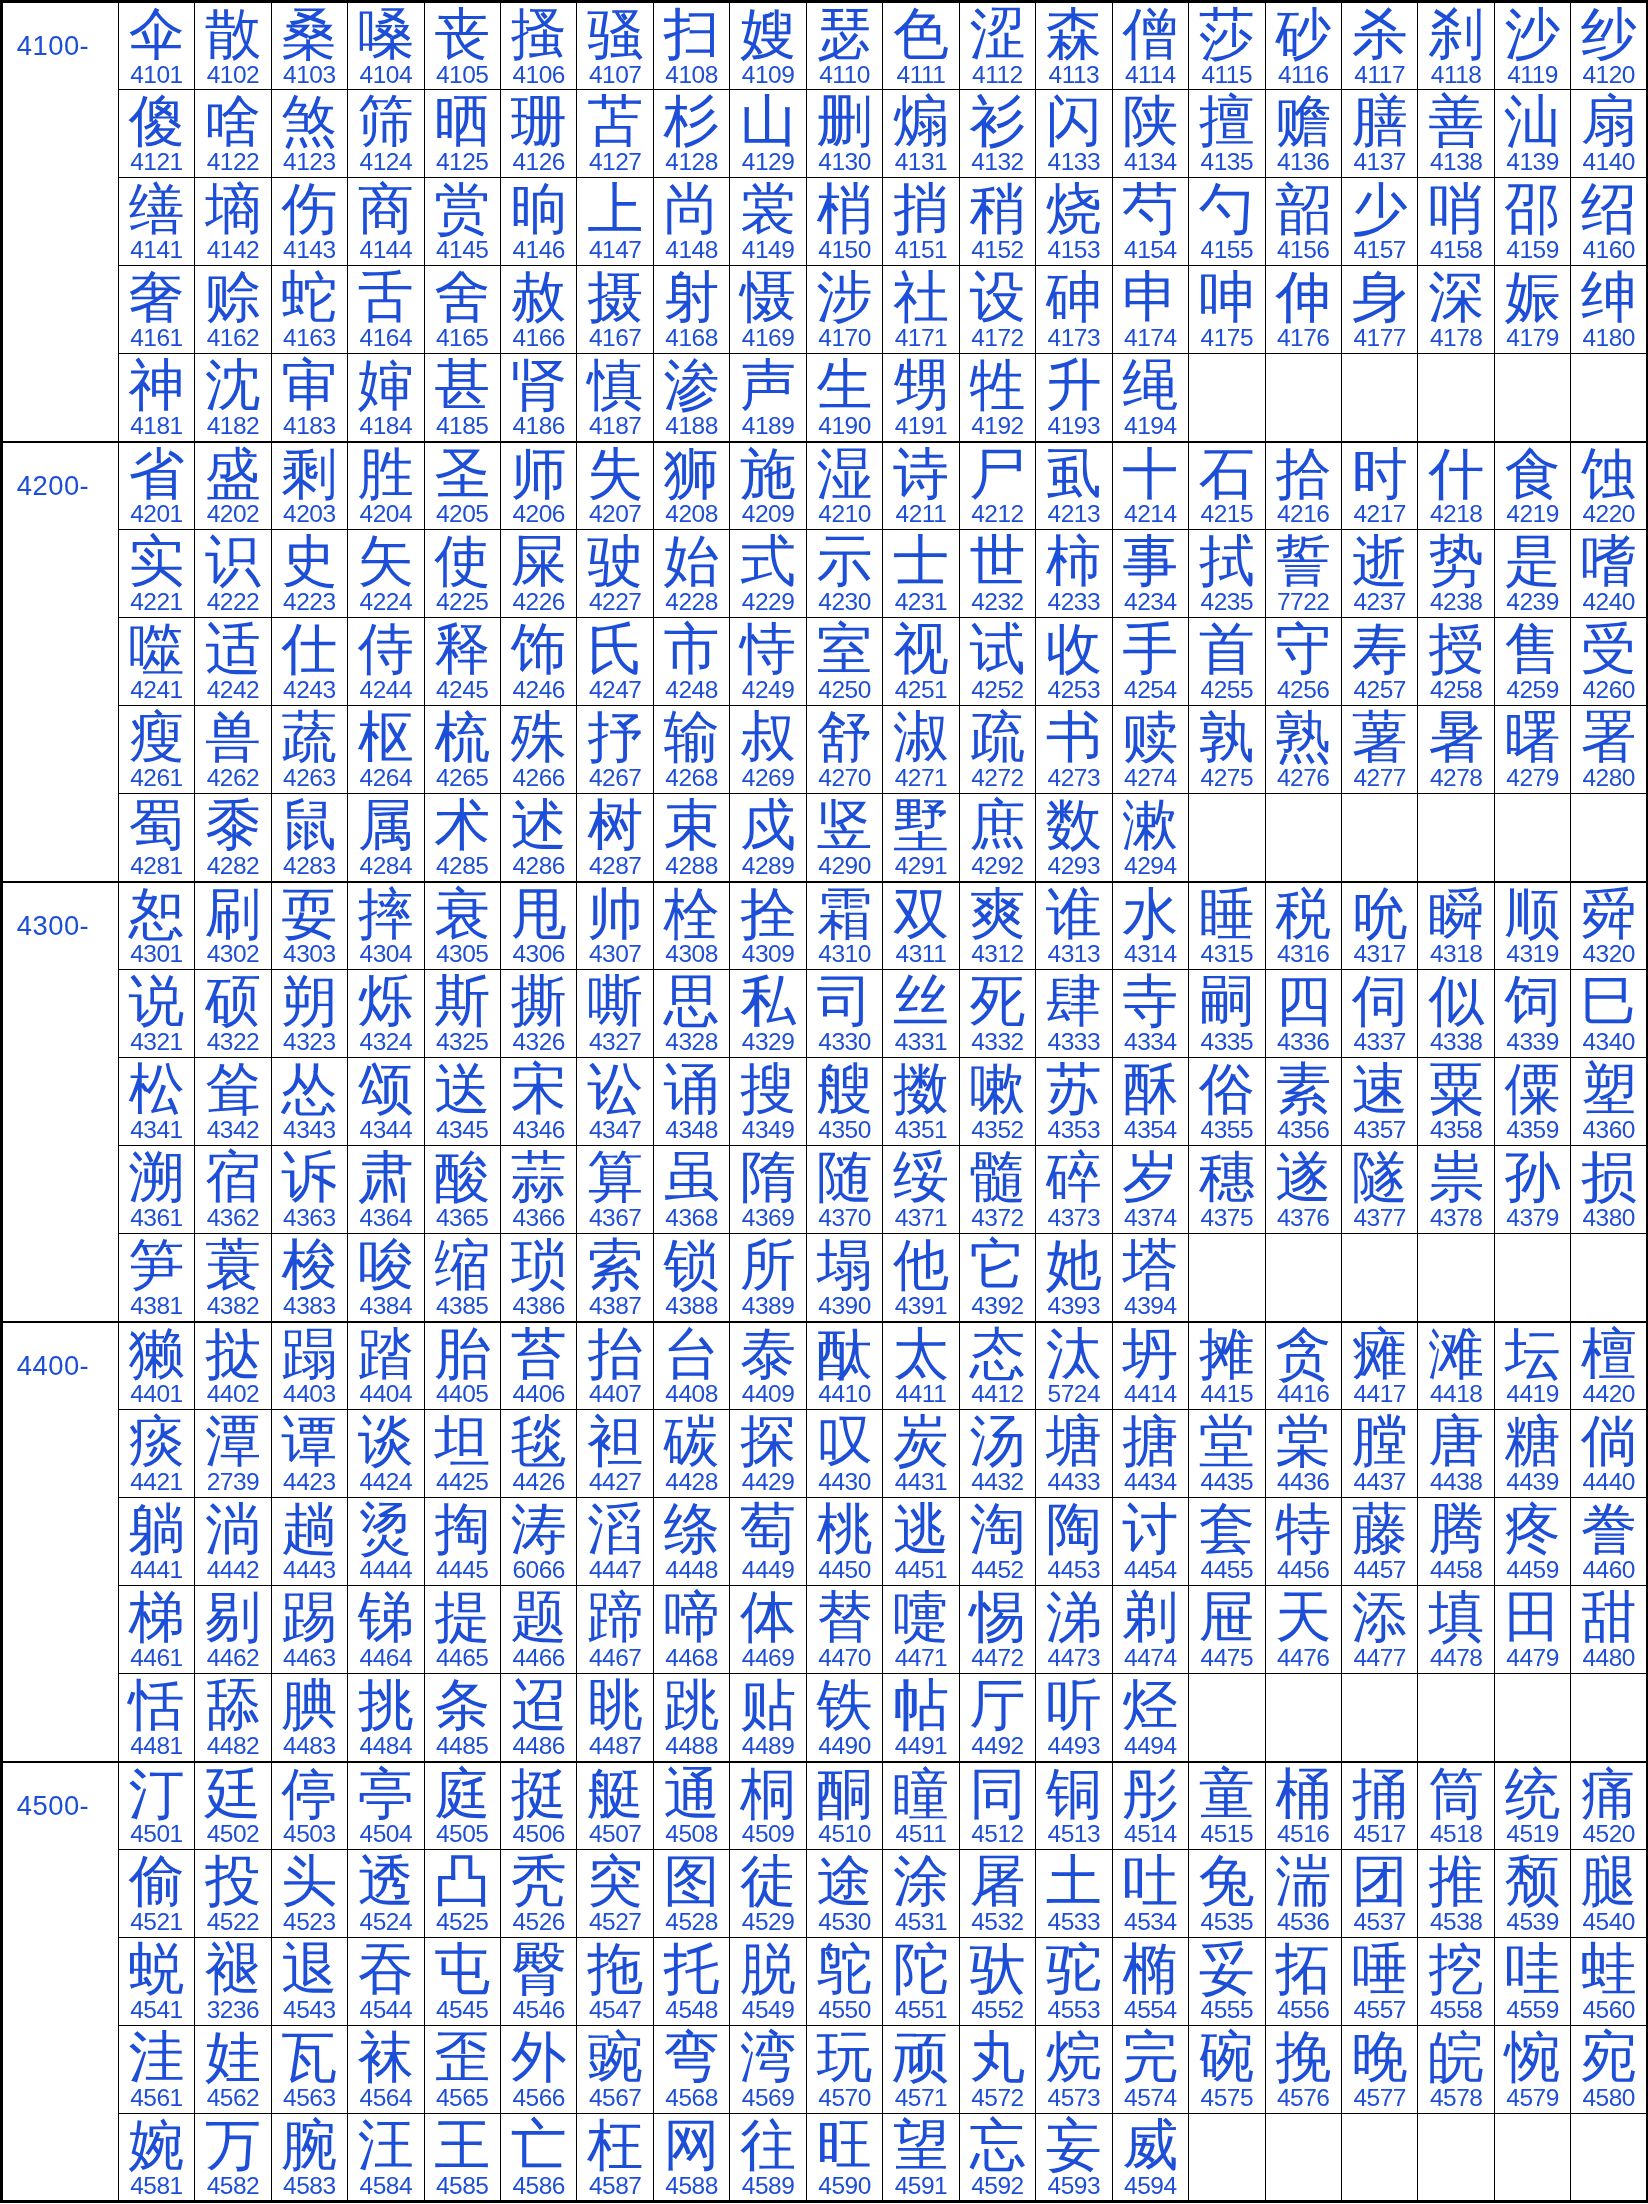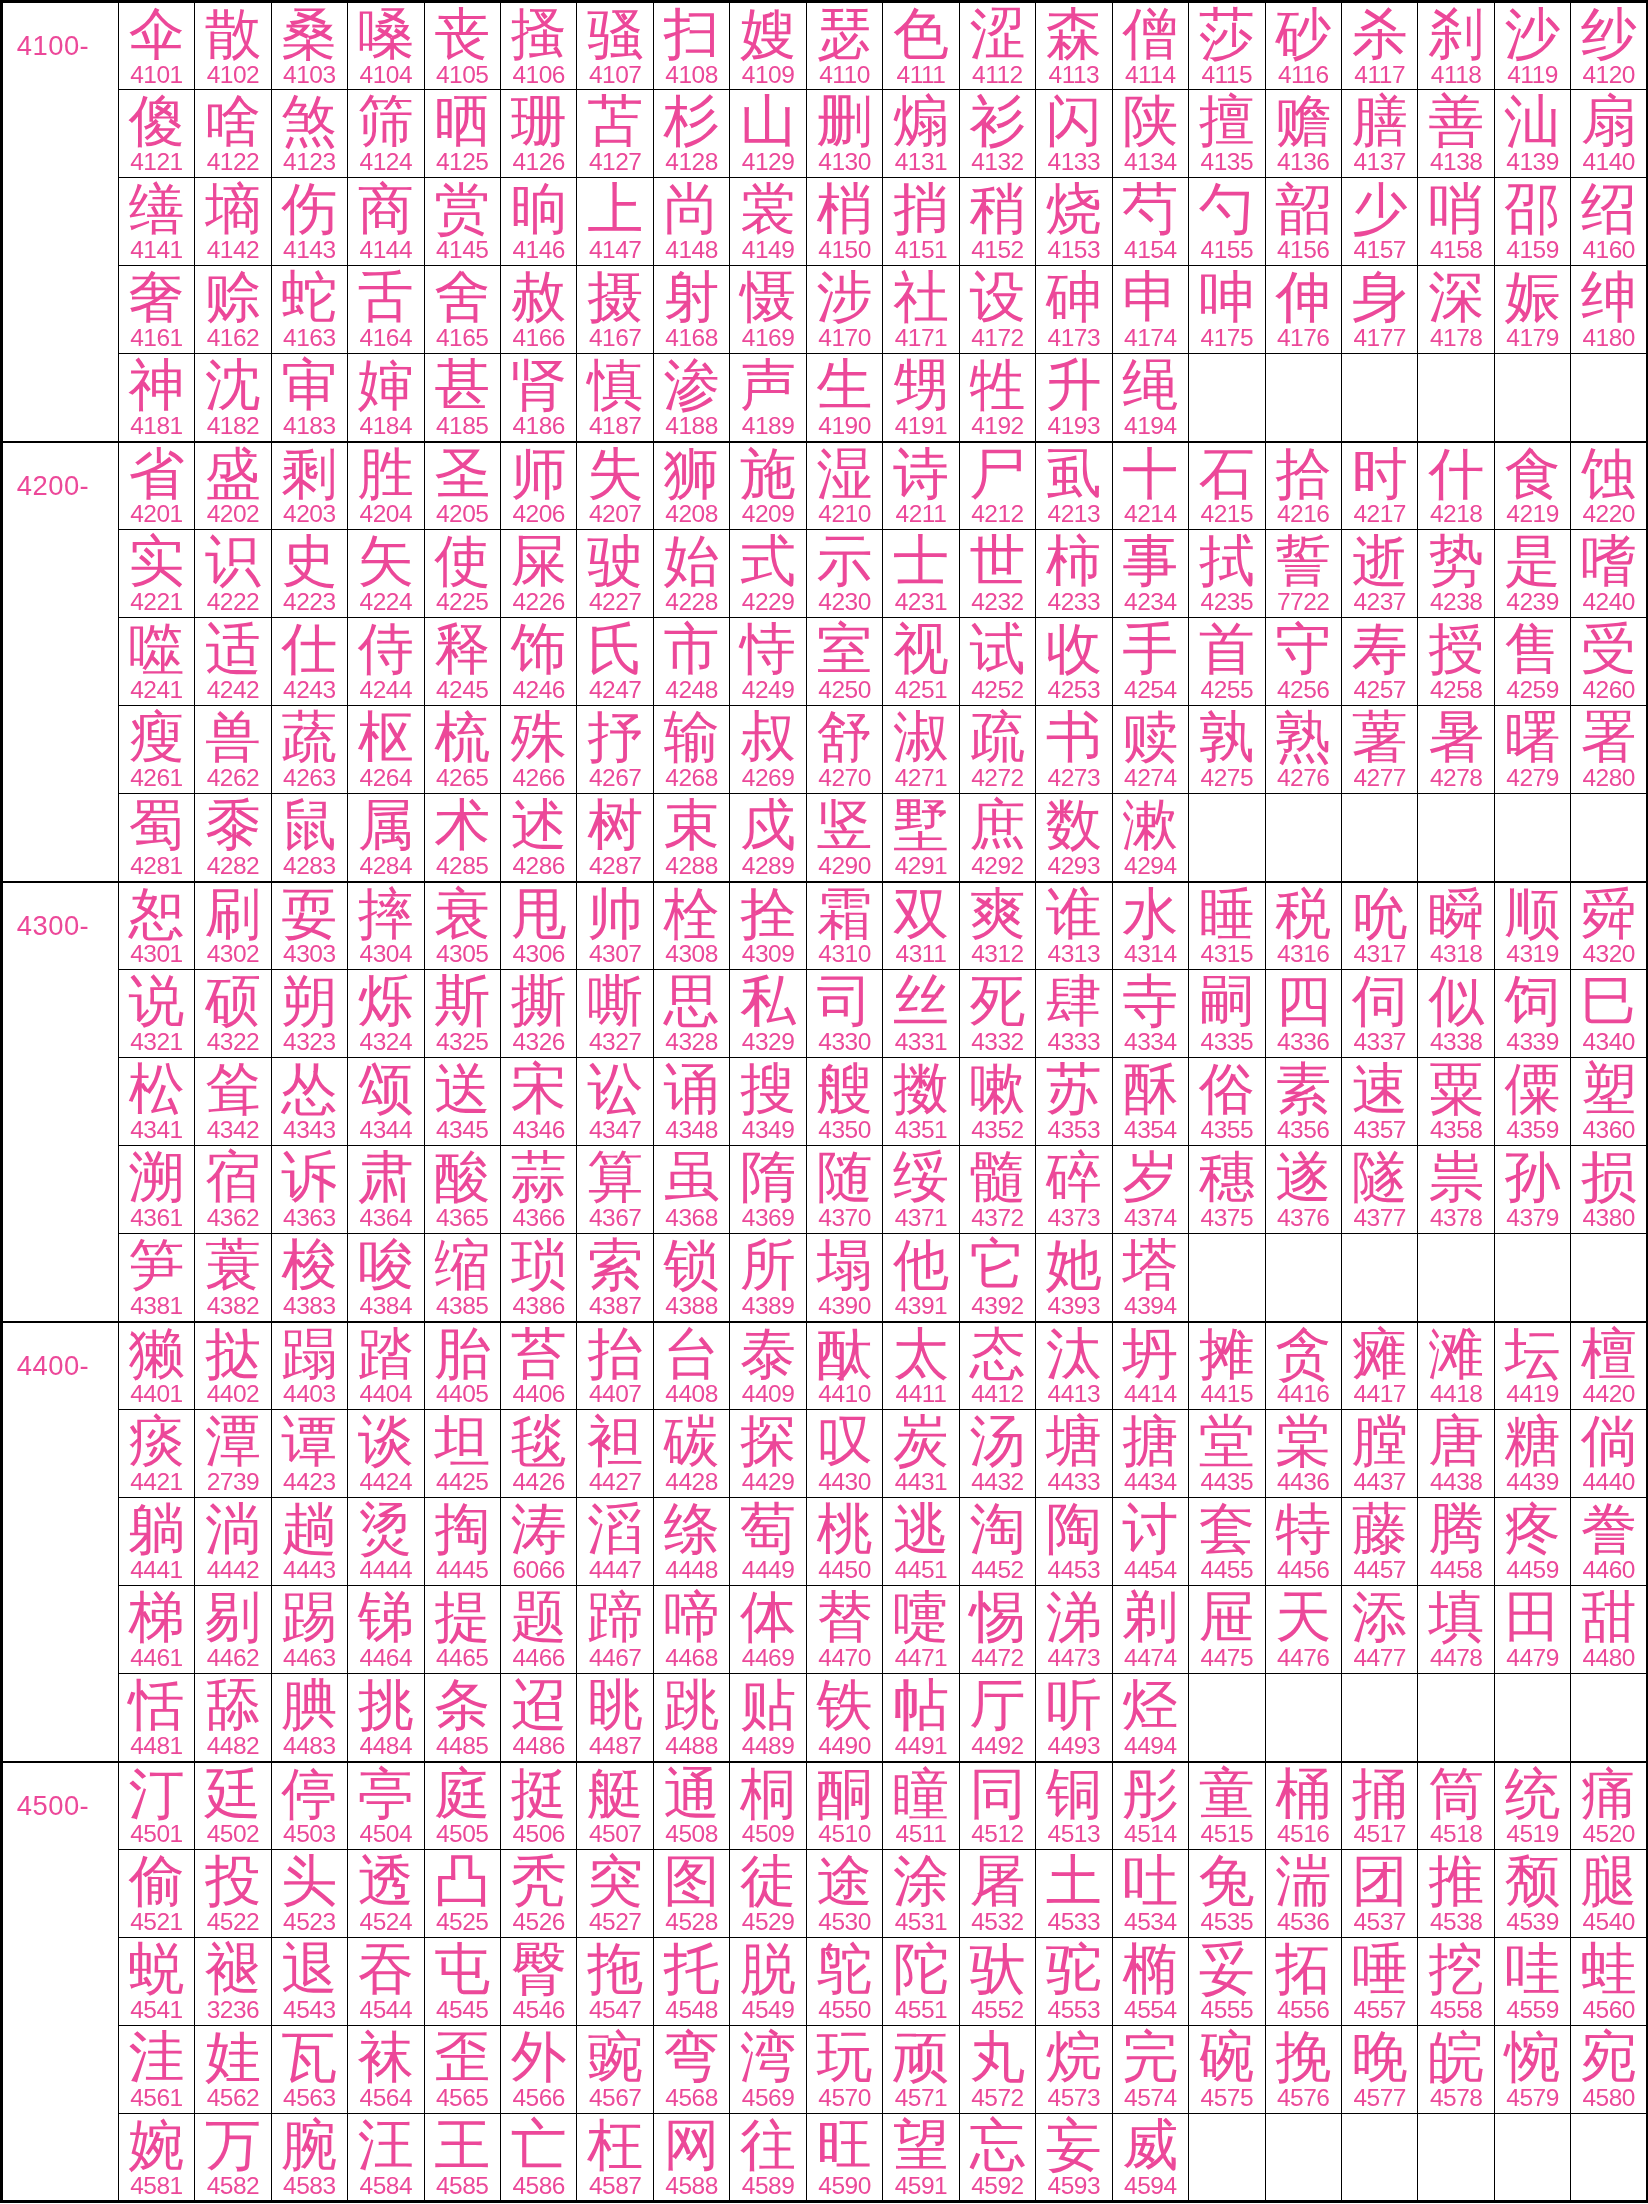--- a/index.html
+++ b/index.html
@@ -1,20 +1,20 @@
 <!DOCTYPE html>
 <html><head>
 <meta charset="utf-8">
 <style>
   html, body { margin: 0; padding: 0; background: #ffffff; }
   .page {
     width: 1649px; height: 2204px;
     background: #ffffff; overflow: hidden;
     font-family: "Liberation Sans", sans-serif;
-    color: #ec4899;
+    color: #1d4ed8;
   }
   table.codetable {
     border-collapse: collapse;
     table-layout: fixed;
     width: 1649px;
     border: 3.9px solid #000000;
   }
   col.col-label { width: 116px; }
   col.col-char  { width: 76px; }
   tr { height: 88px; }
@@ -1945,21 +1945,21 @@
           </td>
           <td>
             <div class="cell-box">
               <div class="ch">态</div>
               <div class="code">4412</div>
             </div>
           </td>
           <td>
             <div class="cell-box">
               <div class="ch">汰</div>
-              <div class="code">4413</div>
+              <div class="code">5724</div>
             </div>
           </td>
           <td>
             <div class="cell-box">
               <div class="ch">坍</div>
               <div class="code">4414</div>
             </div>
           </td>
           <td>
             <div class="cell-box">

